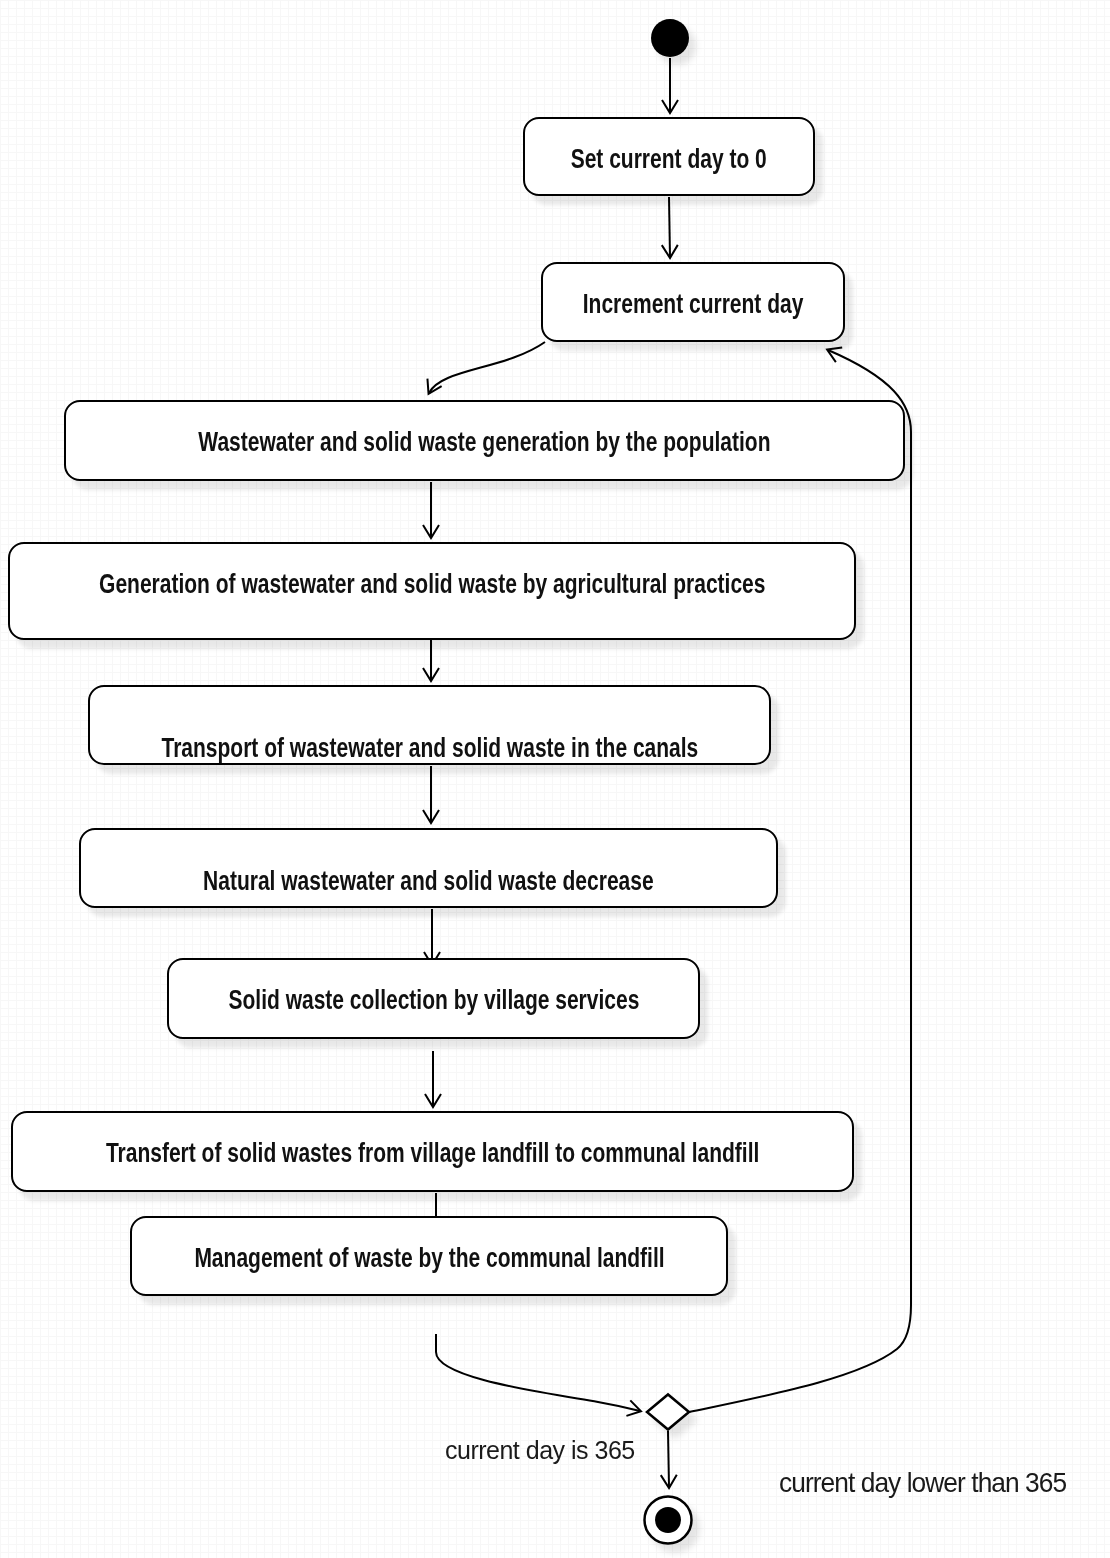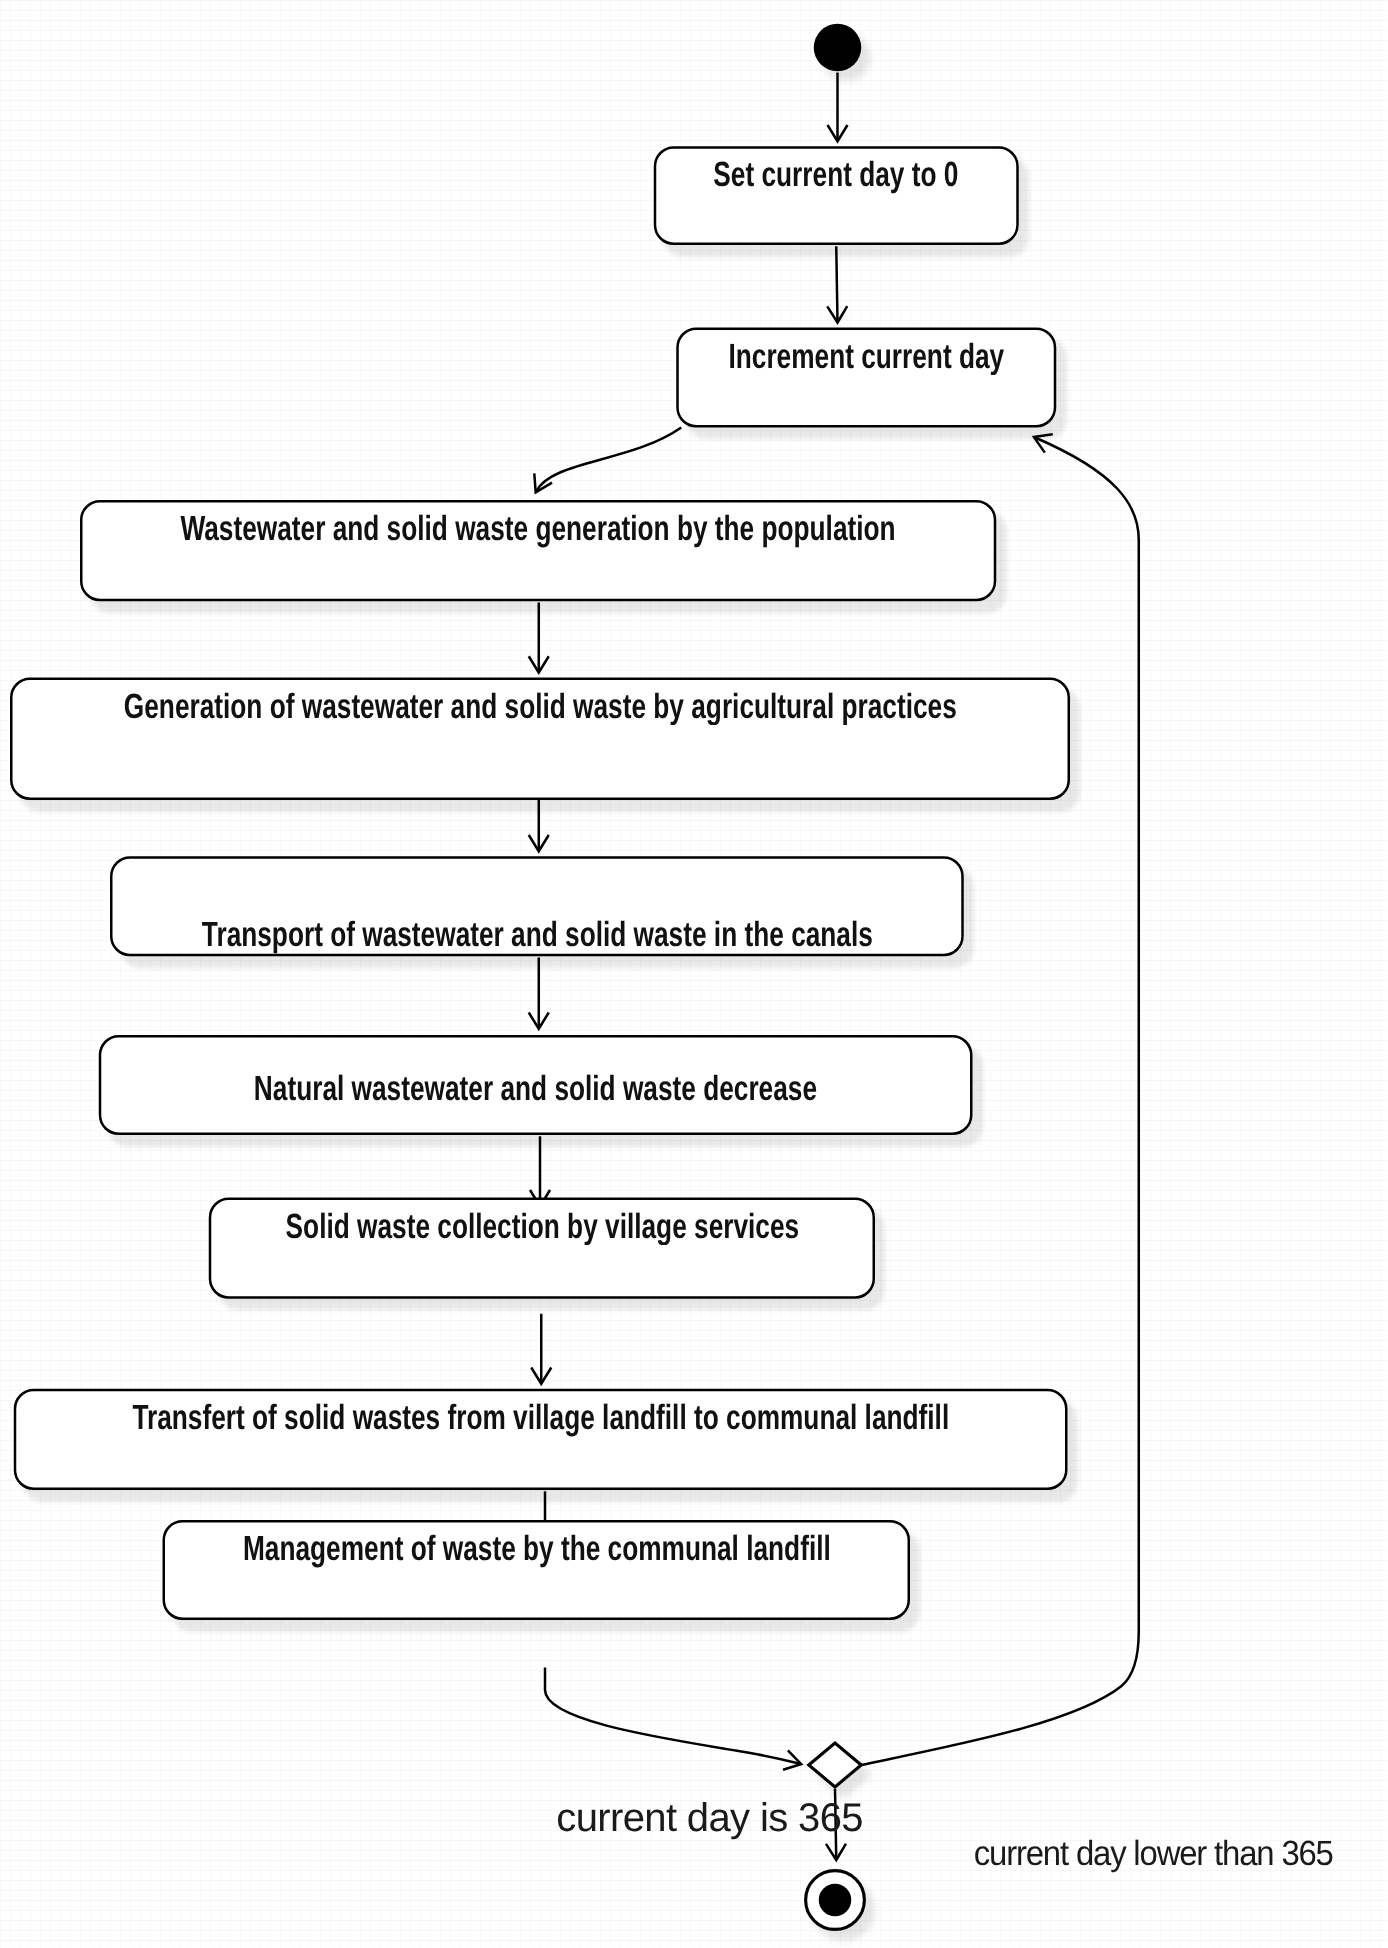--- a/index.html
+++ b/index.html
@@ -28,37 +28,37 @@
   .activity{
     position:absolute;
     box-sizing:border-box;
     background:#ffffff;
     border:2.5px solid #000;
     border-radius:16px;
     box-shadow:8px 9px 4px rgba(0,0,0,0.09);
     display:flex;
     justify-content:center;
     align-items:flex-start;
-    padding-top:6px;
+    padding-top:25px;
   }
   .activity .lbl{
     font-weight:bold;
     font-size:28px;
     line-height:30px;
     color:#111;
     white-space:nowrap;
     transform:scaleX(0.75);
     transform-origin:50% 0;
   }
   .edge-label{
     position:absolute;
     color:#1a1a1a;
     white-space:nowrap;
   }
-  .edge-label.small{font-size:32px;letter-spacing:-0.5px;}
+  .edge-label.small{font-size:25px;letter-spacing:-0.5px;}
   .edge-label.large{font-size:28px;letter-spacing:-1px;transform:scaleX(0.94);transform-origin:0 0;}
 </style>
 </head>
 <body>
 
 <div class="canvas">
 
   <svg class="edges" xmlns="http://www.w3.org/2000/svg">
     <defs>
       <marker id="arrow" markerWidth="22" markerHeight="22" viewBox="-18 -11 22 22" refX="-1" refY="0" orient="auto" markerUnits="userSpaceOnUse">
@@ -88,21 +88,21 @@
   </svg>
 
   <div class="activity" style="left:523px;top:117px;width:292px;height:79px;">
     <span class="lbl">Set current day to 0</span>
   </div>
 
   <div class="activity" style="left:541px;top:262px;width:304px;height:80px;">
     <span class="lbl">Increment current day</span>
   </div>
 
-  <div class="activity" style="left:64px;top:400px;width:733px;height:81px;">
+  <div class="activity" style="left:64px;top:400px;width:841px;height:81px;">
     <span class="lbl">Wastewater and solid waste generation by the population</span>
   </div>
 
   <div class="activity" style="left:8px;top:542px;width:848px;height:98px;">
     <span class="lbl">Generation of wastewater and solid waste by agricultural practices</span>
   </div>
 
   <div class="activity" style="left:88px;top:685px;width:683px;height:80px;align-items:flex-end;">
     <span class="lbl">Transport of wastewater and solid waste in the canals</span>
   </div>

